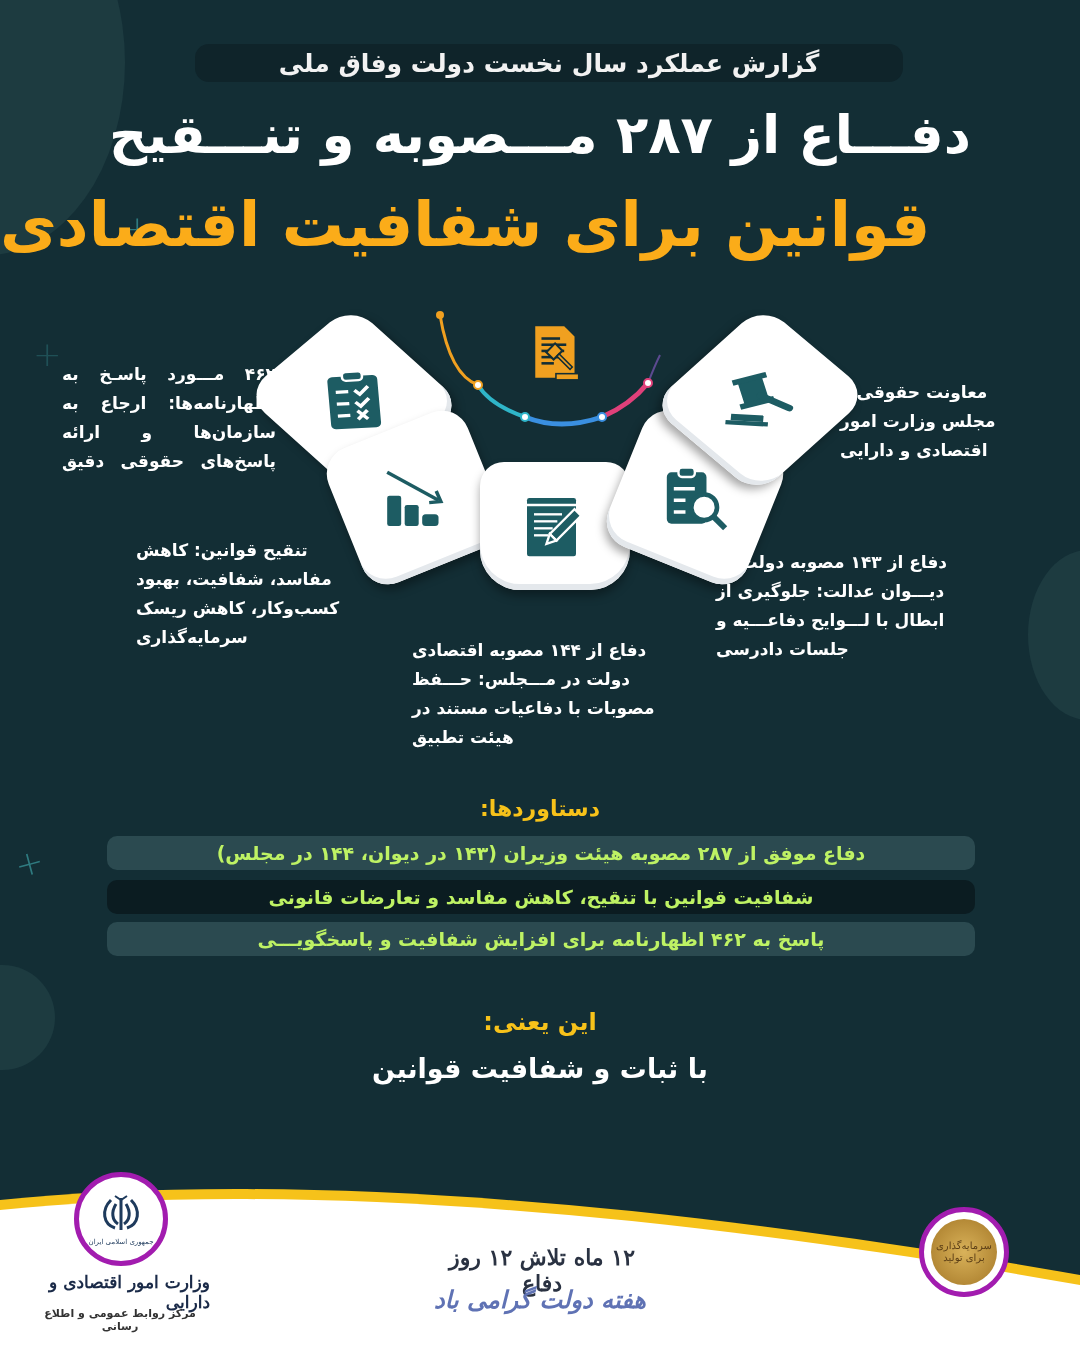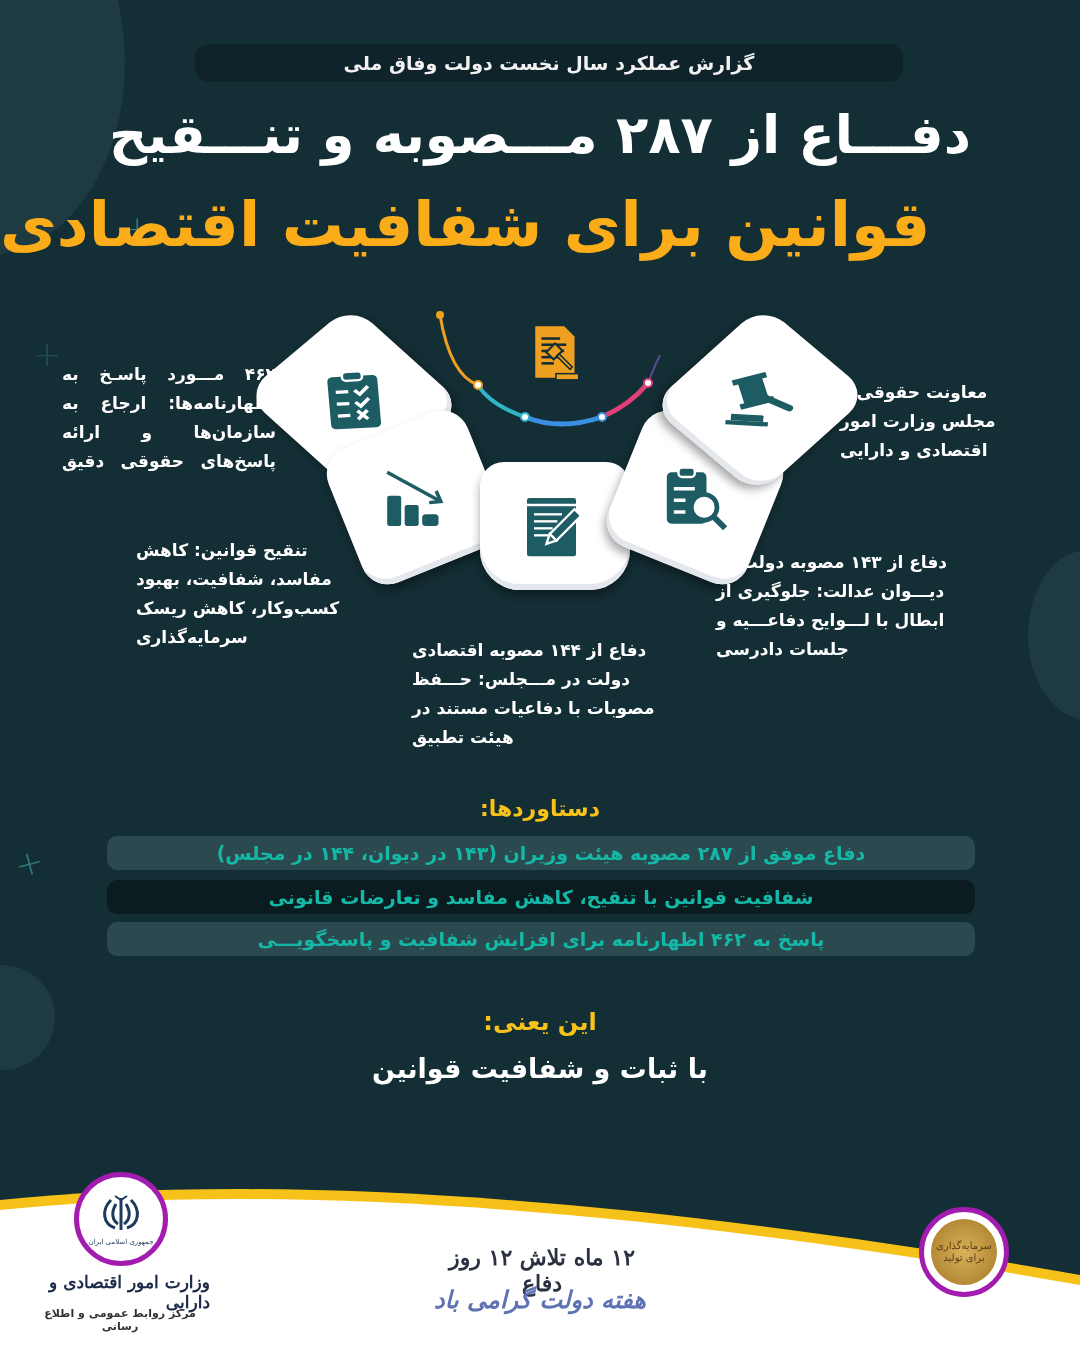--- a/index.html
+++ b/index.html
@@ -11,21 +11,21 @@
     color: #fff;
     direction: rtl;
   }
   .bg-circle { position: absolute; border-radius: 50%; background: #1d3b40; }
   .plus { position: absolute; color: #2f7b80; font-size: 34px; font-weight: 300; line-height: 1; direction: ltr; }
 
   .top-pill {
     position: absolute; left: 195px; top: 44px; width: 708px; height: 38px;
     background: #0f242a; border-radius: 14px;
     display: flex; align-items: center; justify-content: center;
-    font-size: 19px; color: #f2f2f2; font-weight: bold;
+    font-size: 25px; color: #f2f2f2; font-weight: bold;
   }
   .title-1 {
     position: absolute; left: 0; width: 1080px; top: 104px; text-align: center;
     font-size: 53px; font-weight: bold; color: #ffffff; letter-spacing: 1px;
   }
   .title-2 {
     position: absolute; left: 0; width: 1080px; top: 188px; text-align: left;
     font-size: 62px; font-weight: bold; color: #fbac19;
   }
 
@@ -60,21 +60,21 @@
   .desc-4 { left: 716px; top: 548px; width: 246px; }
   .desc-3 { left: 412px; top: 636px; width: 254px; }
 
   .ach-title {
     position: absolute; left: 0; width: 1080px; top: 796px; text-align: center;
     font-size: 22px; font-weight: bold; color: #f7c21a;
   }
   .ach-row {
     position: absolute; left: 107px; width: 868px; height: 34px; border-radius: 10px;
     display: flex; align-items: center; justify-content: center;
-    font-size: 19px; font-weight: bold; color: #14b8a6;
+    font-size: 19px; font-weight: bold; color: #bef264;
   }
   .ach-row.light { background: #2b4a50; }
   .ach-row.dark { background: #0b1c21; }
 
   .means-title {
     position: absolute; left: 0; width: 1080px; top: 1008px; text-align: center;
     font-size: 24px; font-weight: bold; color: #f7c21a;
   }
   .means-body {
     position: absolute; left: 100px; width: 880px; top: 1046px; text-align: center;

